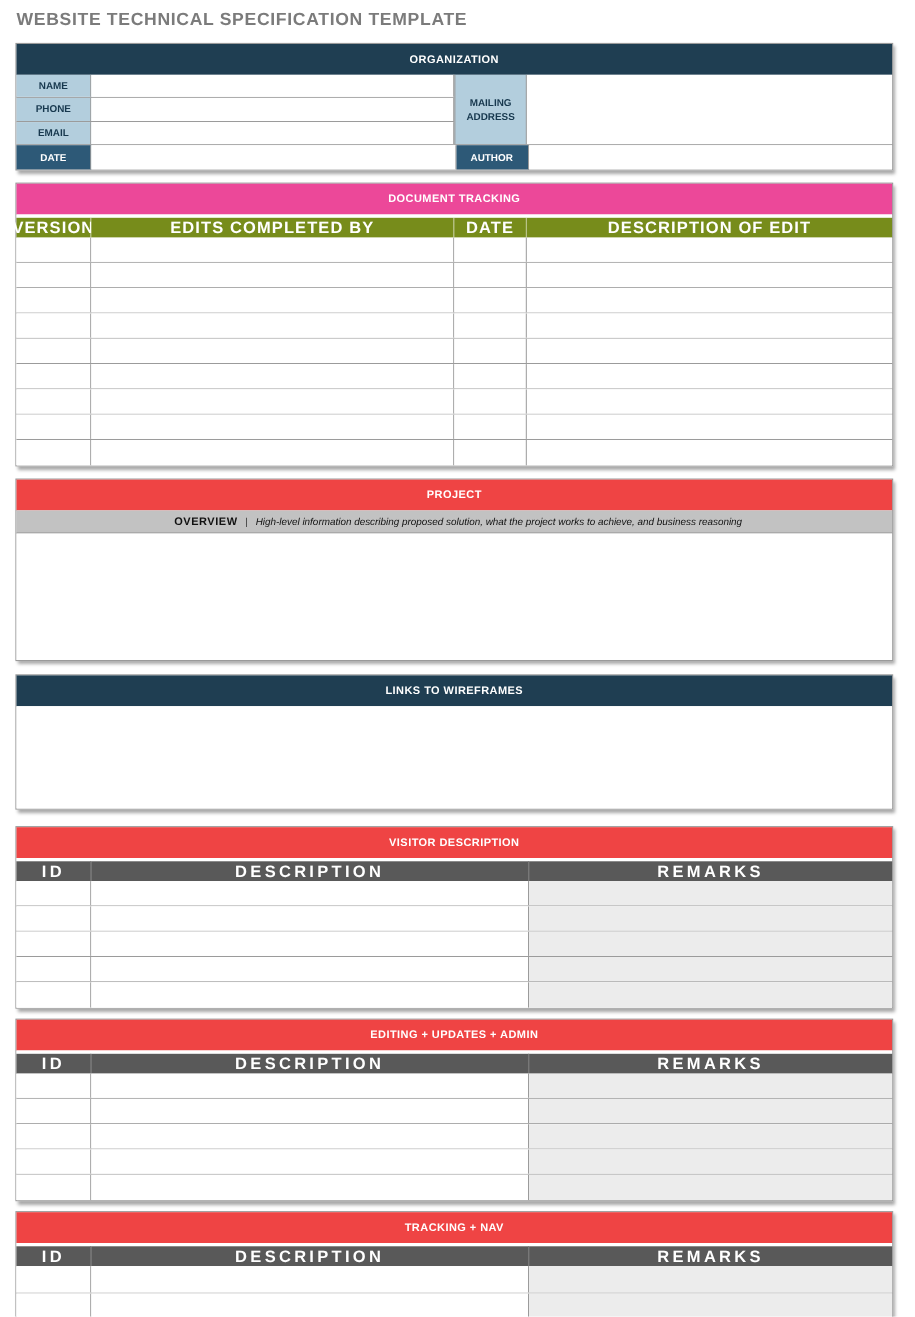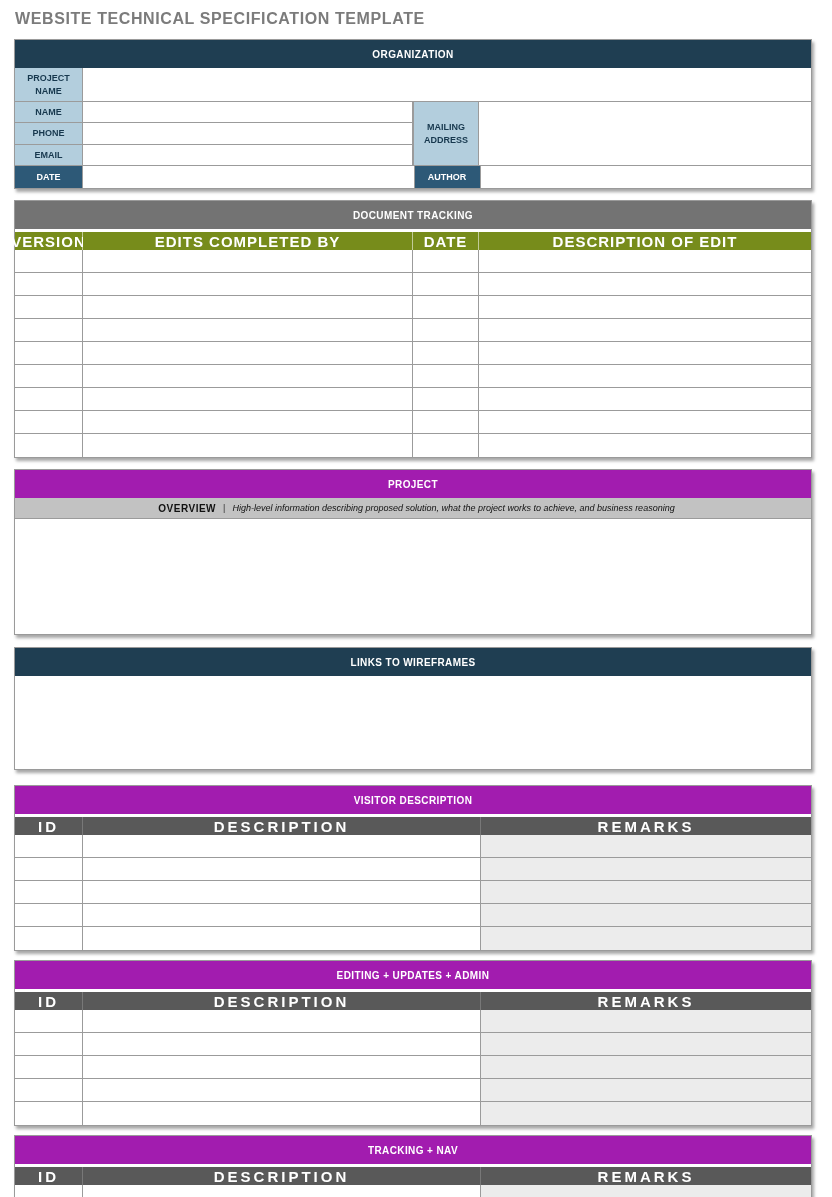--- a/index.html
+++ b/index.html
@@ -6,22 +6,22 @@
   body { background:#ffffff; font-family:"Liberation Sans", sans-serif; }
   .page { width:832px; height:1197px; overflow:hidden; background:#ffffff; padding:8px 14px 0 14px; position:relative; }
 
   .doc-title { font-size:16px; font-weight:bold; color:#7b7b7b; letter-spacing:0.6px; margin:2px 0 11px 1px; }
 
   .tbl { width:798px; border:1px solid #9a9a9a; box-shadow:2px 3px 3px rgba(0,0,0,0.35); background:#ffffff; }
 
   .sec-head { height:28px; display:flex; align-items:center; justify-content:center;
               color:#ffffff; font-size:10px; font-weight:bold; letter-spacing:0.4px; }
   .sec-head.navy     { background:#1f3e52; }
-  .sec-head.olive    { background:#737373; }
-  .sec-head.charcoal { background:#a21caf; }
+  .sec-head.olive    { background:#ec4899; }
+  .sec-head.charcoal { background:#ef4444; }
 
   
   .org-row1 { display:flex; height:34px; border-bottom:1px solid #9b9b9b; }
   .org-mid  { display:flex; height:64px; border-bottom:1px solid #9b9b9b; }
   .org-row5 { display:flex; height:22px; }
   .lbl-blue { background:#b3cedd; color:#17384e; font-size:9px; font-weight:bold;
               display:flex; align-items:center; justify-content:center; text-align:center;
               border-right:1px solid #9b9b9b; line-height:1.35; padding:0 4px; }
   .lbl-navy { background:#2d5977; color:#ffffff; font-size:9px; font-weight:bold;
               display:flex; align-items:center; justify-content:center; text-align:center;
@@ -70,24 +70,20 @@
 </style>
 </head>
 <body>
 
 <div class="page">
 
   <div class="doc-title">WEBSITE TECHNICAL SPECIFICATION TEMPLATE</div>
 
   <div class="tbl">
     <div class="sec-head navy">ORGANIZATION</div>
-    <div class="org-row1">
-      <div class="lbl-blue w68">PROJECT NAME</div>
-      <div class="cell-input"></div>
-    </div>
     <div class="org-mid">
       <div class="org-left">
         <div class="sub">
           <div class="lbl-blue w68">NAME</div>
           <div class="cell-input"></div>
         </div>
         <div class="sub">
           <div class="lbl-blue w68">PHONE</div>
           <div class="cell-input"></div>
         </div>

